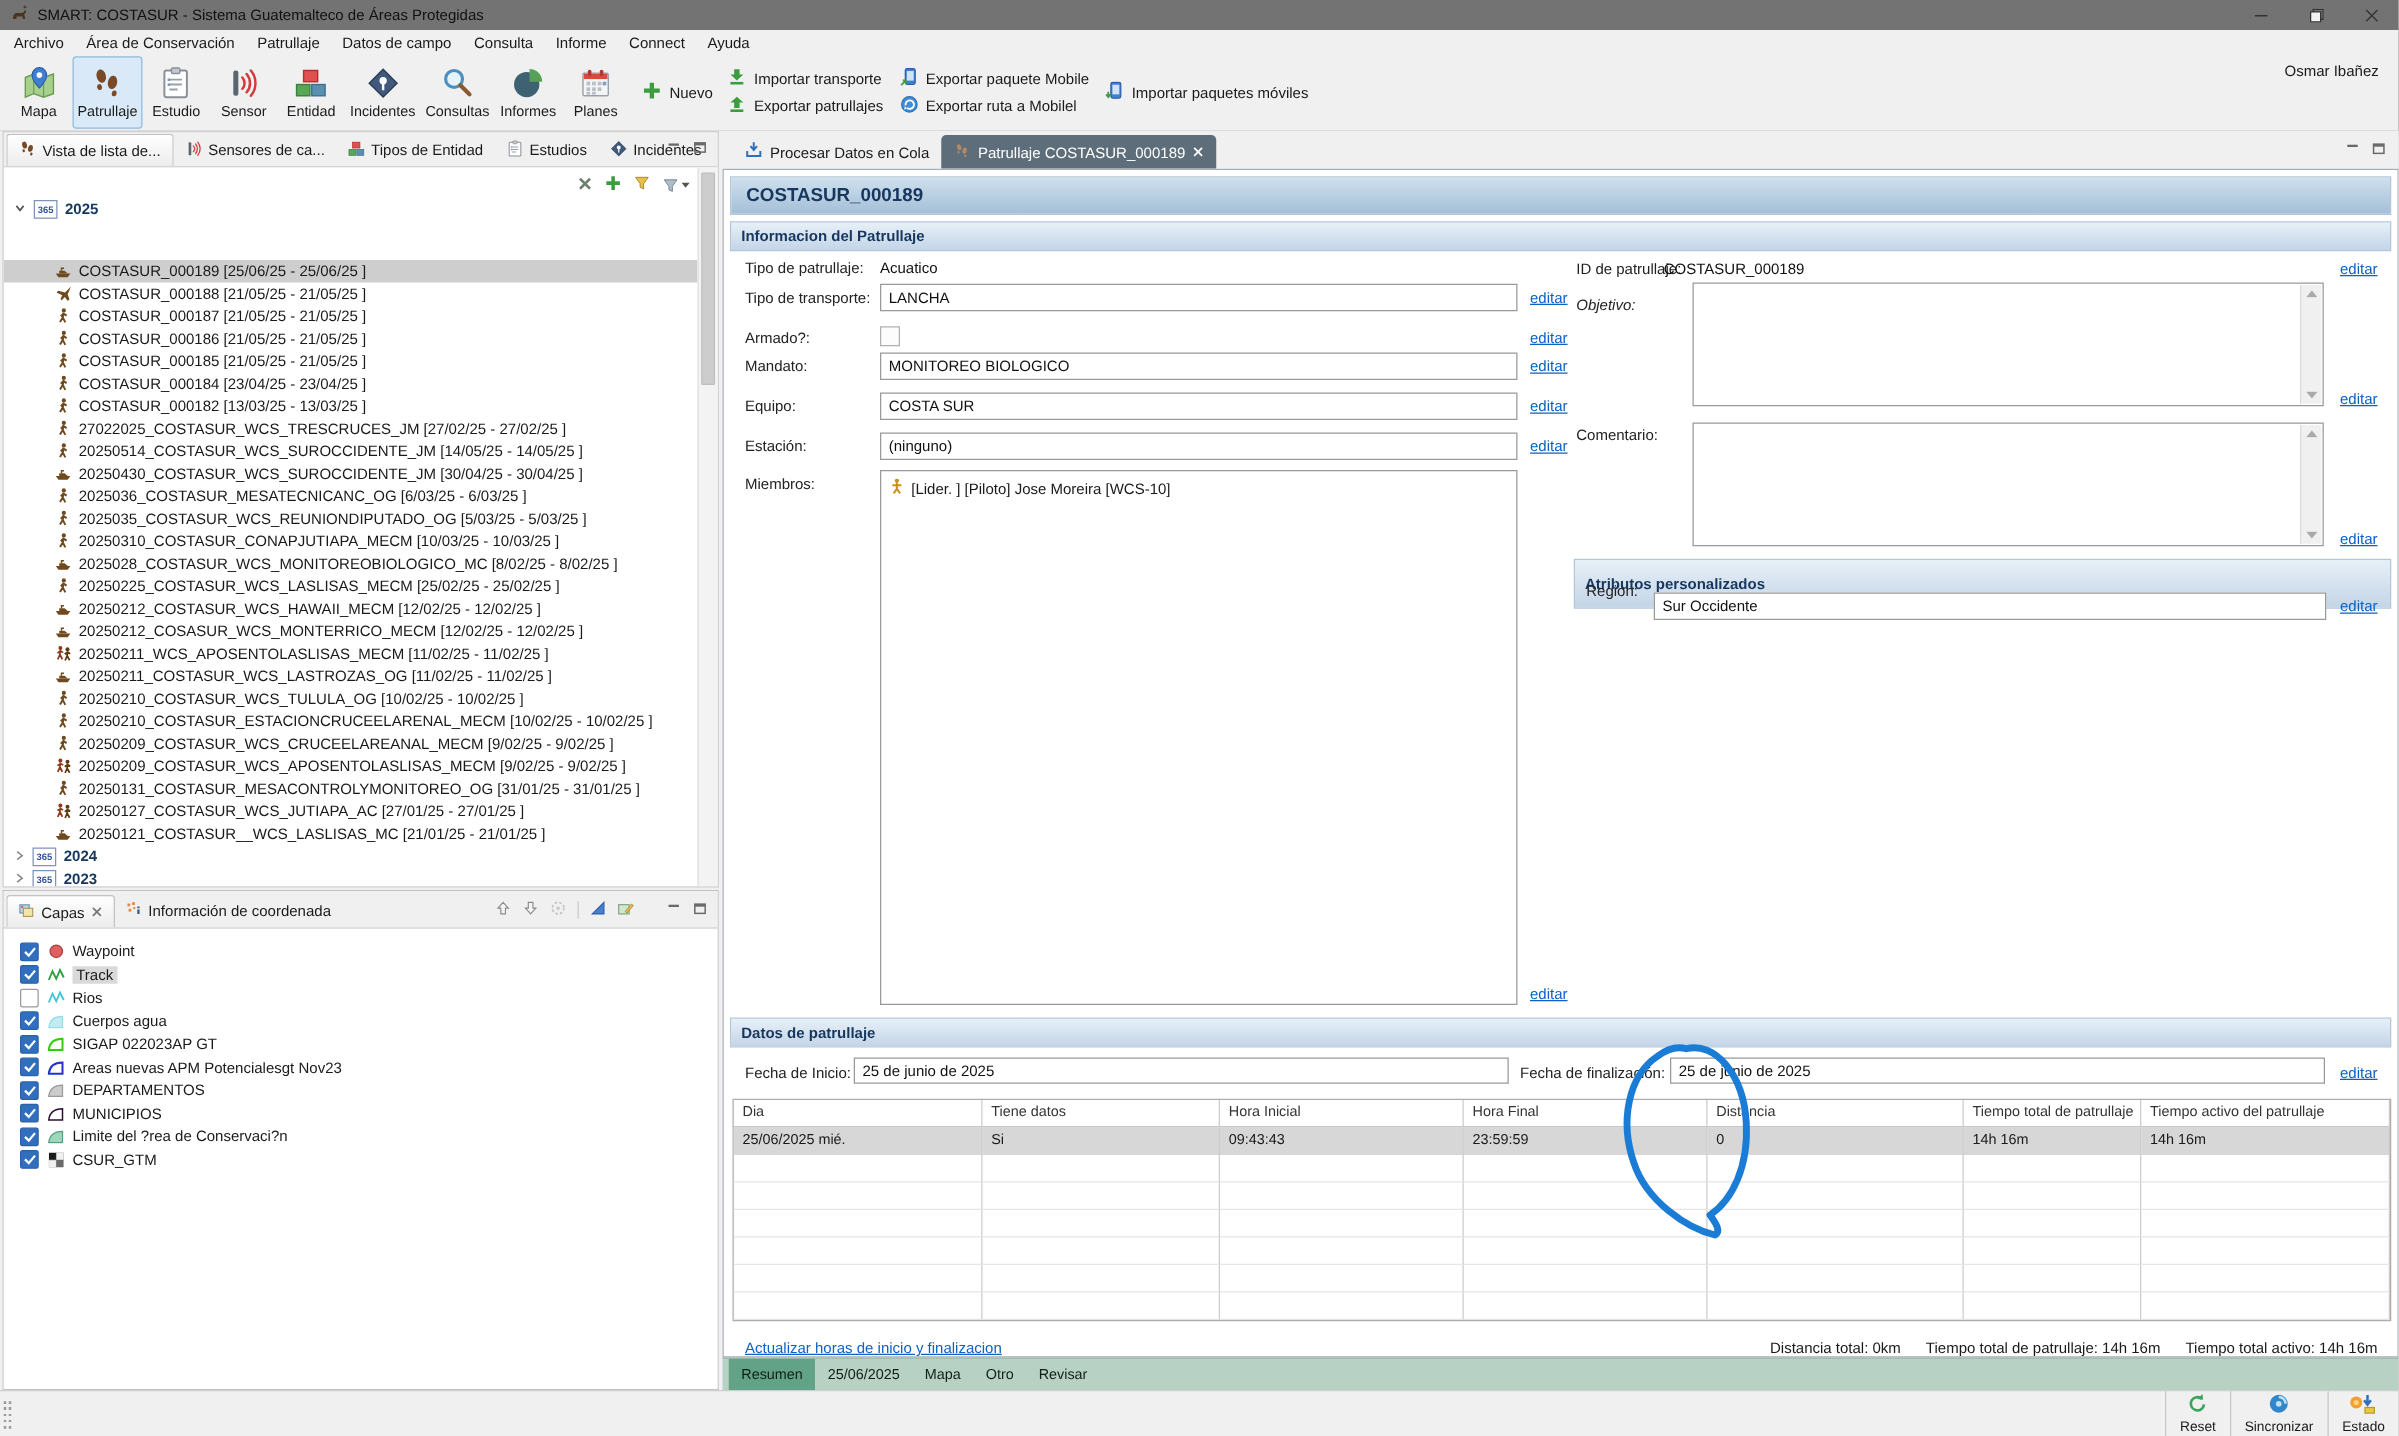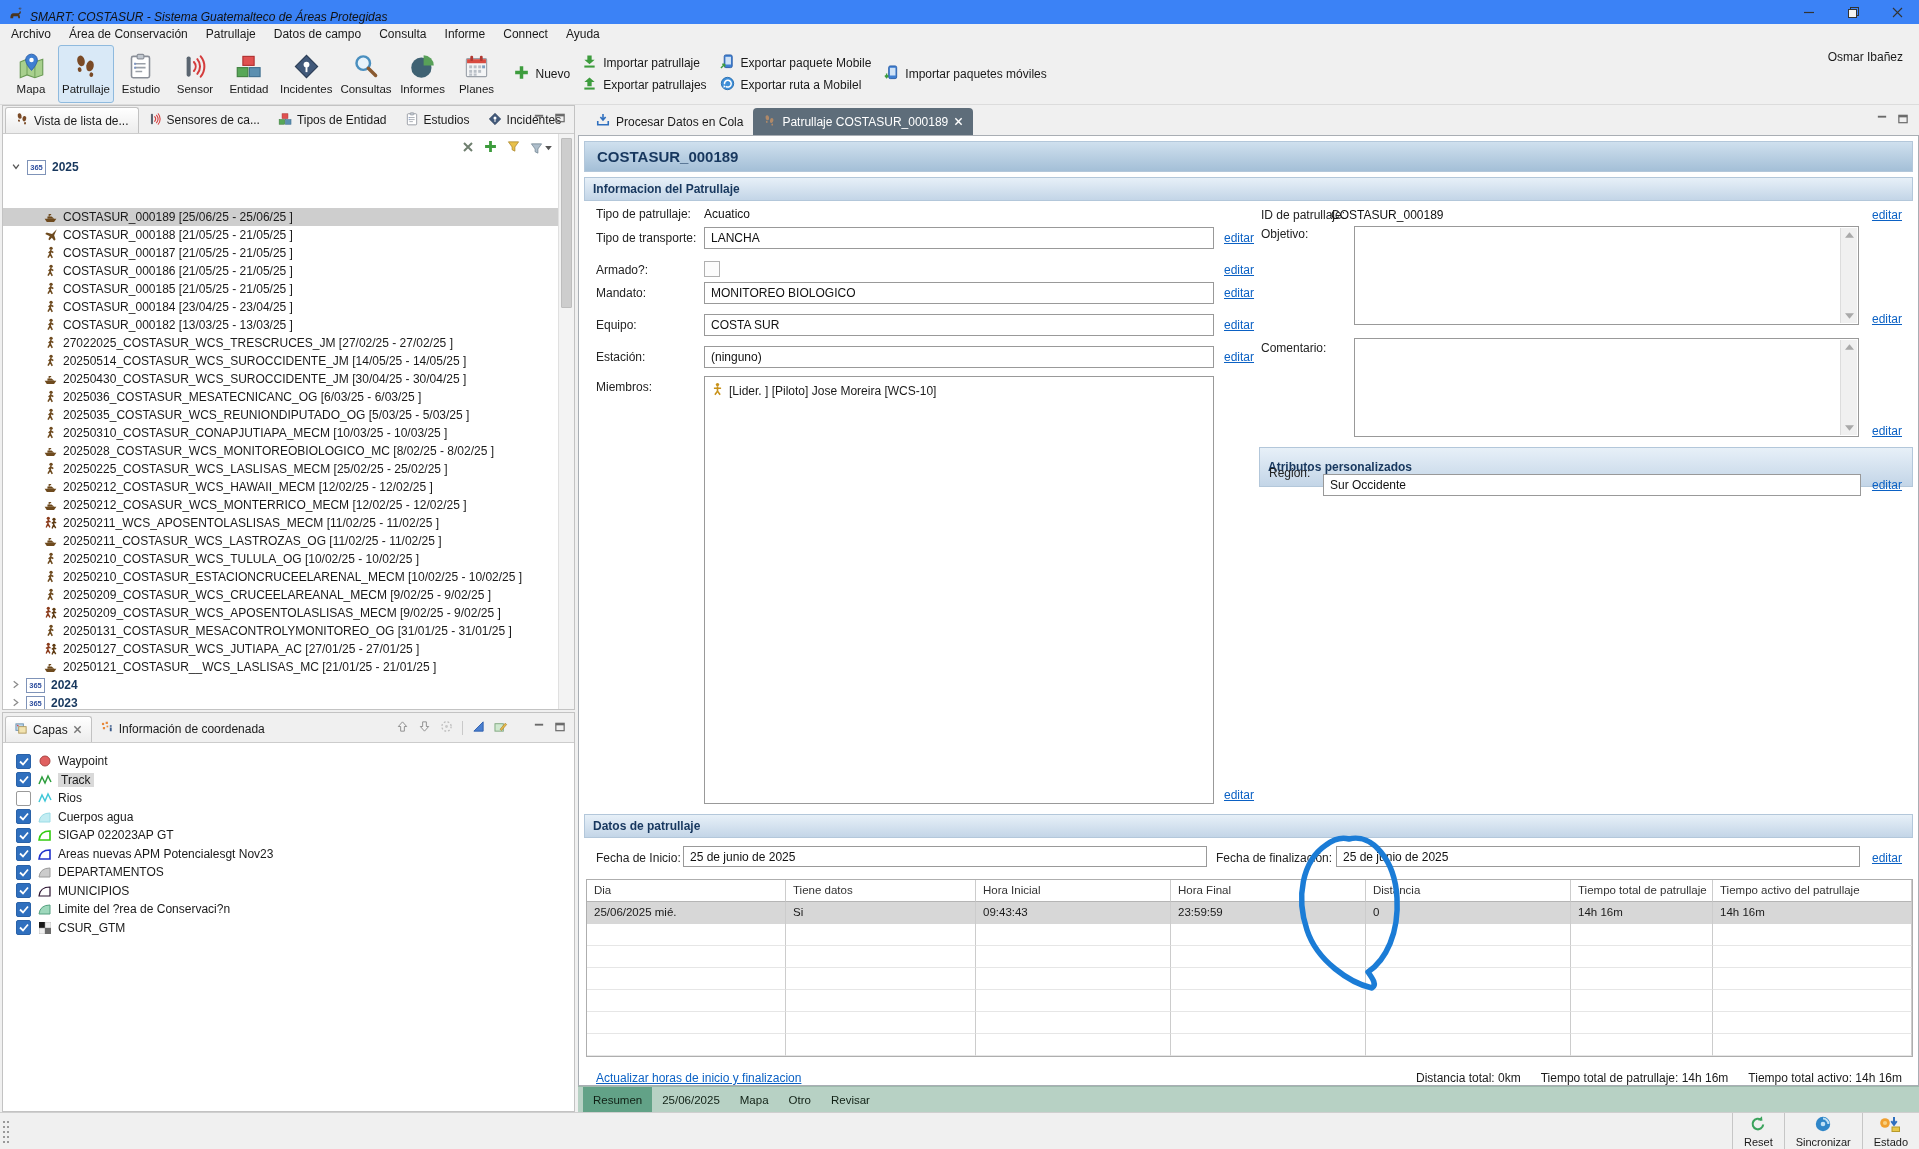--- a/index.html
+++ b/index.html
@@ -1,20 +1,20 @@
 <!DOCTYPE html>
 <html><head>
 <meta charset="utf-8">
 <style>
   html,body{margin:0;padding:0;background:#888;}
   #root{position:relative;width:1919px;height:1149px;background:#f0f0f0;overflow:hidden;
         font-family:"Liberation Sans",sans-serif;font-size:12px;color:#1a1a1a;}
   .abs{position:absolute;}
   
-  #titlebar{left:0;top:0;width:100%;height:24px;display:flex;align-items:flex-end;gap:7px;padding-left:8px;box-sizing:border-box;background:#3b82f6;font-style:italic;}
+  #titlebar{left:0;top:0;width:100%;height:24px;display:flex;align-items:center;gap:7px;padding-left:8px;box-sizing:border-box;background:#737373;}
   #titlebar .ttl{font-size:12px;color:#111;}
   .winbtn{position:absolute;top:0;width:44px;height:24px;display:flex;align-items:center;justify-content:center;}
   
   #menubar{left:0;top:24px;width:100%;height:20px;display:flex;align-items:center;padding-left:2px;}
   .mitem{padding:2px 9px;cursor:default;}
   
   #toolbar{left:0;top:44px;width:100%;height:61px;display:flex;align-items:center;padding-left:4px;box-sizing:border-box;border-bottom:1px solid #dcdcdc;}
   .tbtn{display:flex;flex-direction:column;align-items:center;justify-content:center;min-width:46px;height:54px;padding:1px 3px;border:1px solid transparent;border-radius:3px;font-size:11.5px;gap:1px;}
   .tbtn.active{background:#d9e9f7;border-color:#8fbade;}
   .nuevo{display:flex;align-items:center;gap:5px;margin:0 12px 0 8px;font-size:12px;}
@@ -218,21 +218,21 @@
             <path d="M12 4 V20 M4 12 H20" stroke="#3d9c3d" stroke-width="4.4"></path>
           </svg></span>
         <span>Nuevo</span>
       </div>
       <div class="stack">
         <div class="srow">
           <span><svg width="15" height="15" viewBox="0 0 16 16">
               <path d="M5.7 1.5 h4.6 v4.5 h3.2 L8 11 L2.5 6 h3.2 Z" fill="#3d9c3d"></path>
               <rect x="2.5" y="12.3" width="11" height="2.2" fill="#3d9c3d"></rect>
             </svg></span>
-          <span>Importar patrullaje</span>
+          <span>Importar transporte</span>
         </div>
         <div class="srow">
           <span><svg width="15" height="15" viewBox="0 0 16 16">
               <path d="M5.7 11 h4.6 V6.5 h3.2 L8 1.5 L2.5 6.5 h3.2 Z" fill="#3d9c3d"></path>
               <rect x="2.5" y="12.3" width="11" height="2.2" fill="#3d9c3d"></rect>
             </svg></span>
           <span>Exportar patrullajes</span>
         </div>
       </div>
       <div class="stack">
@@ -888,21 +888,21 @@
               </svg></span>
           <span style="font-size:12px;">[Lider. ] [Piloto] Jose Moreira [WCS-10]</span>
         </div>
       </div>
       <span class="edit" style="left:645px;top:652px;">editar</span>
 
       <span class="flabel" style="left:682px;top:72px;">ID de patrullaje:</span>
       <span class="fval" style="left:752px;top:72px;">COSTASUR_000189</span>
       <span class="edit" style="right:16px;top:72px;">editar</span>
 
-      <span class="flabel" style="left:682px;top:91px;">Objetivo:</span>
+      <span class="flabel" style="left:682px;top:101px;font-style:italic;">Objetivo:</span>
       <div class="tbox" style="left:775px;top:90px;width:505px;height:99px;">
         <div class="sbcol">
           <div class="sbar" style="top:0;">
               <svg width="9" height="6" viewBox="0 0 10 6">
                 <path d="M5 0 L10 6 H0 Z" fill="#a9a9a9"></path>
               </svg>
             </div>
           <div class="sbar" style="bottom:0;">
               <svg width="9" height="6" viewBox="0 0 10 6">
                 <path d="M5 6 L0 0 H10 Z" fill="#a9a9a9"></path>

